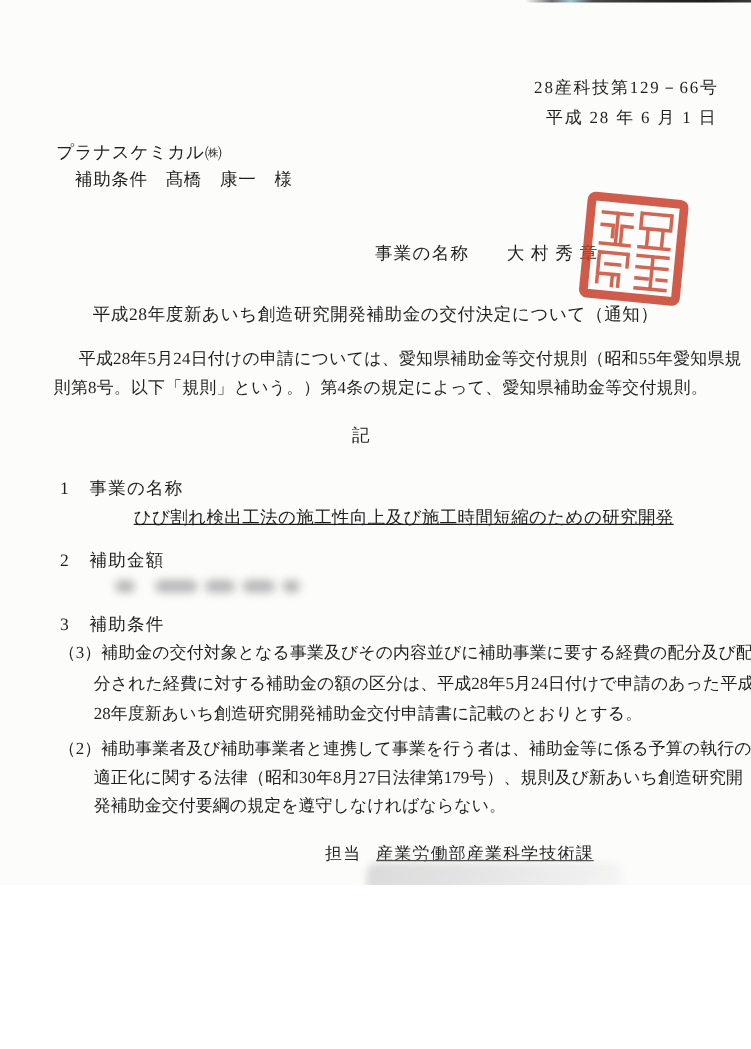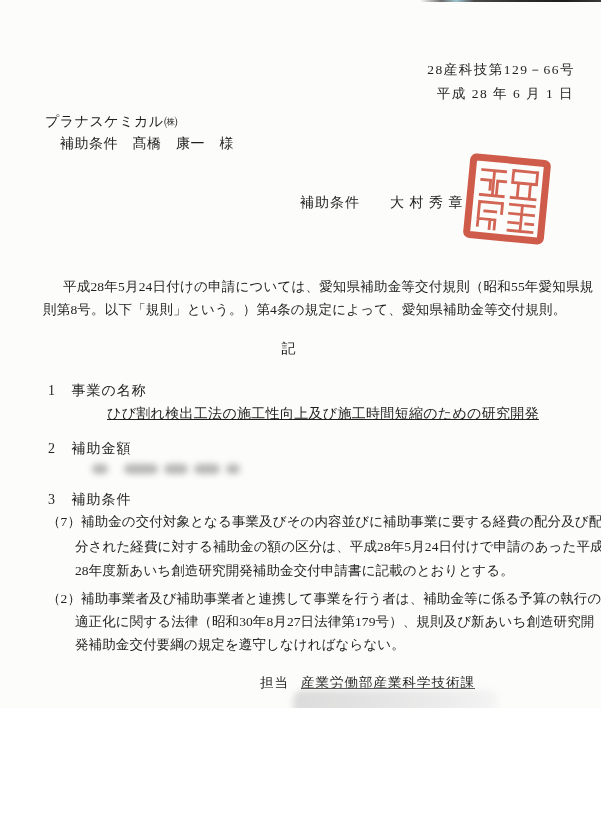--- a/index.html
+++ b/index.html
@@ -97,40 +97,41 @@
 <div class="page">
 
   <div class="scan-strip"></div>
 
   <div class="abs t13 doc-no">28産科技第129－66号</div>
   <div class="abs t13 doc-date">平成 28 年 6 月 1 日</div>
 
   <div class="abs t14 addr-company">プラナスケミカル㈱</div>
   <div class="abs t14 addr-rep">補助条件　髙橋　康一　様</div>
 
-  <div class="abs t14 sender">補助条件　　大 村 秀 章</div>
+  <div class="abs t14 sender">事業の名称　　大 村 秀 章</div>
 
   <div class="seal">
     <svg width="84" height="88" viewBox="0 0 84 88" xmlns="http://www.w3.org/2000/svg">
       <g stroke="#c8402b" fill="none">
         <rect x="5" y="5" width="74" height="78" rx="3" stroke-width="7" opacity="0.9"></rect>
         <g stroke-width="2.8" opacity="0.85" stroke-linecap="square">
 
           <path d="M15 17 h23 M27 17 v25 M15 27 h9 v9 M39 27 h-8 v13 M15 42 h23"></path>
 
           <path d="M46 15 h24 M46 15 v12 M70 15 v12 M46 27 h24 M52 27 v15 M64 27 v15 M46 42 h24"></path>
 
           <path d="M15 49 h23 M15 49 v24 M38 49 v10 M21 58 h11 M15 66 h17 v9 M27 66 v9"></path>
 
           <path d="M46 49 h24 M58 49 v26 M46 58 h24 M46 67 h9 M63 67 h7 M46 75 h24"></path>
         </g>
       </g>
     </svg>
   </div>
 
+  <div class="abs t14 subject">平成28年度新あいち創造研究開発補助金の交付決定について（通知）</div>
 
   <div class="abs t13 para-1">平成28年5月24日付けの申請については、愛知県補助金等交付規則（昭和55年愛知県規</div>
   <div class="abs t13 para-2">則第8号。以下「規則」という。）第4条の規定によって、愛知県補助金等交付規則。</div>
 
   <div class="abs t14 ki">記</div>
 
   <div class="abs t14 sec-head sec1-head">
     <span class="num">1</span>
     <span class="lbl">事業の名称</span>
   </div>
@@ -146,21 +147,21 @@
       <div class="blob b3"></div>
     <div class="blob b4"></div>
       <div class="blob b5"></div>
   </div>
 
   <div class="abs t14 sec-head sec3-head">
     <span class="num">3</span>
     <span class="lbl">補助条件</span>
   </div>
 
-  <div class="abs t13 item-l1 i1-1">（7）補助金の交付対象となる事業及びその内容並びに補助事業に要する経費の配分及び配</div>
+  <div class="abs t13 item-l1 i1-1">（3）補助金の交付対象となる事業及びその内容並びに補助事業に要する経費の配分及び配</div>
   <div class="abs t13 item-ln i1-2">分された経費に対する補助金の額の区分は、平成28年5月24日付けで申請のあった平成</div>
   <div class="abs t13 item-ln i1-3">28年度新あいち創造研究開発補助金交付申請書に記載のとおりとする。</div>
 
   <div class="abs t13 item-l1 i2-1">（2）補助事業者及び補助事業者と連携して事業を行う者は、補助金等に係る予算の執行の</div>
   <div class="abs t13 item-ln i2-2">適正化に関する法律（昭和30年8月27日法律第179号）、規則及び新あいち創造研究開</div>
   <div class="abs t13 item-ln i2-3">発補助金交付要綱の規定を遵守しなければならない。</div>
 
   <div class="abs t13 contact-label">担当</div>
   <div class="abs t13 contact-dept">産業労働部産業科学技術課</div>
   <div class="abs t13 contact-tel">電話</div>

